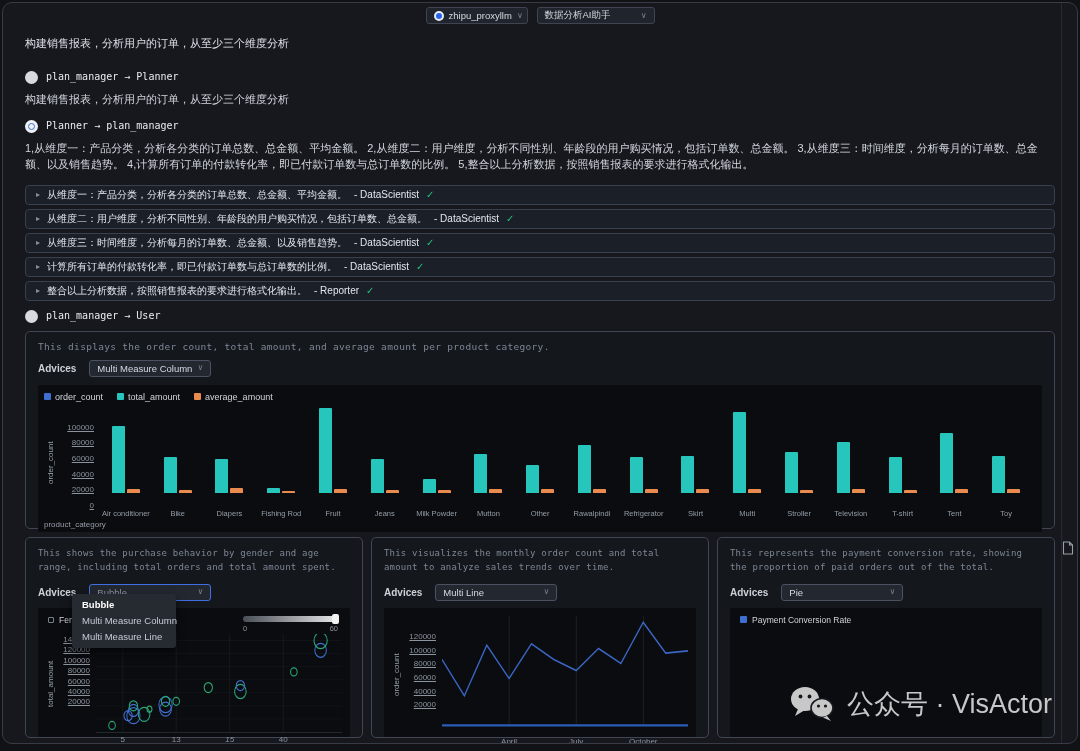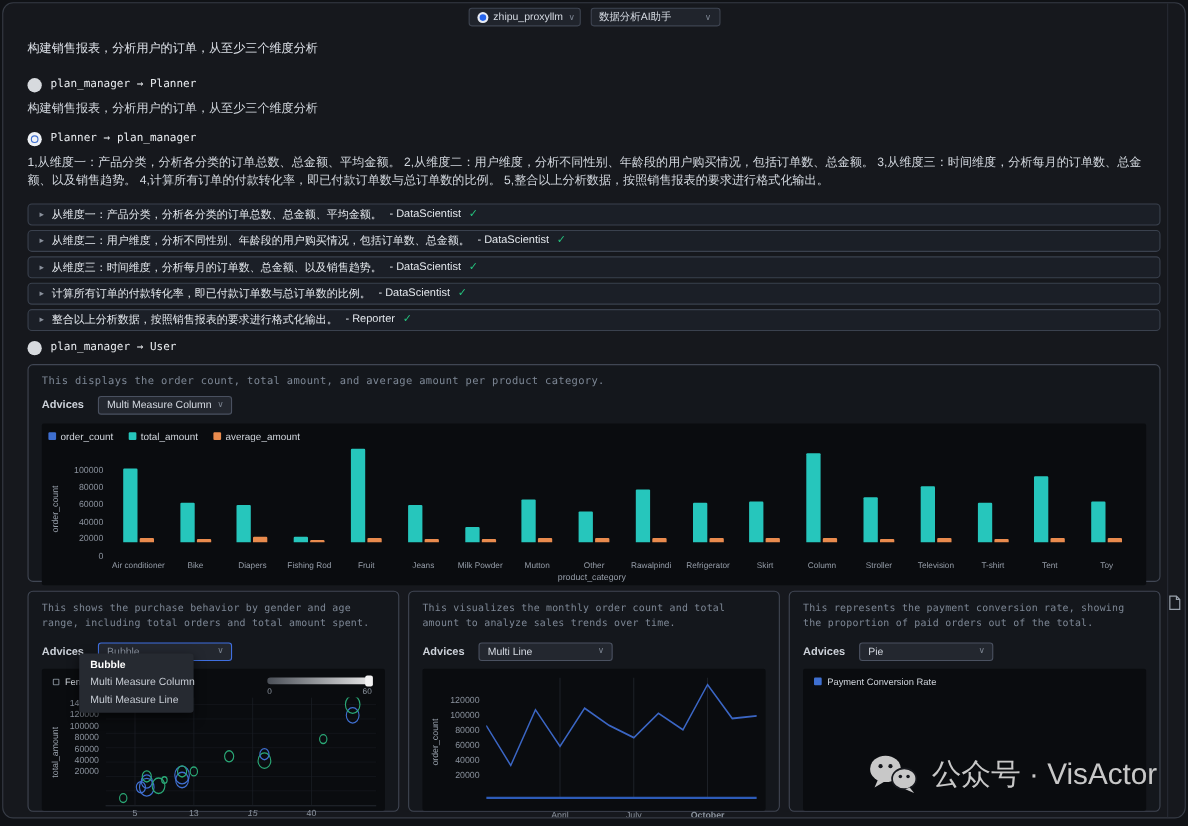--- a/index.html
+++ b/index.html
@@ -48,27 +48,27 @@
 
   .chart-box { margin-top:8px; background:#0a0c0f; border-radius:2px; padding:7px 10px 3px 6px; position:relative; }
   .legend { display:flex; gap:14px; align-items:center; }
   .legend-item { display:flex; align-items:center; gap:4px; font-size:9px; color:#d0d5dc; }
   .legend-sq { width:7px; height:7px; border-radius:1px; }
 
   .plot-wrap { display:flex; margin-top:5px; }
   .ylabel { writing-mode:vertical-rl; transform:rotate(180deg); font-size:8px; color:#99a1ac;
             display:flex; align-items:center; justify-content:center; width:12px; }
   .yaxis { position:relative; width:44px; }
-  .ytick { position:absolute; right:6px; font-size:8px; color:#8b939e; white-space:nowrap; }
+  .ytick { position:absolute; right:6px; font-size:8px; color:#8b939e; white-space:nowrap;text-decoration:underline; }
   .plot { flex:1; display:flex; }
   .cat { flex:1; display:flex; flex-direction:column; align-items:center; min-width:0; }
   .bars { height:86px; display:flex; align-items:flex-end; gap:2px; }
   .bar { width:13px; border-radius:1px 1px 0 0; }
   .cat-label { margin-top:16px; font-size:7.5px; color:#959da8; white-space:nowrap; }
-  .xlabel { text-align:center; font-size:8px; color:#959da8; margin-top:2px; }
+  .xlabel { text-align:left; font-size:8px; color:#959da8; margin-top:2px; }
 
   
   .bottom-row { display:flex; gap:8px; margin-top:8px; }
   .bottom-row .panel { flex:1; height:201px; position:relative; }
   .desc2 { font-family:"DejaVu Sans Mono",monospace; font-size:9px; color:#7d8795; line-height:1.55; height:29px; letter-spacing:.2px; }
   .chart-box2 { margin-top:7px; background:#0a0c0f; border-radius:2px; height:129px; position:relative; }
 
   
   .menu { position:absolute; left:46px; top:56px; width:104px; background:#262a31; border-radius:3px;
           box-shadow:0 4px 10px rgba(0,0,0,.55); z-index:6; padding:3px 0; }
@@ -294,21 +294,21 @@
                   <div class="bar" style="height: 36.7455px; background: rgb(38, 198, 188);"></div>
                   <div class="bar" style="height: 4.3px; background: rgb(233, 139, 78);"></div>
                 </div>
                 <div class="cat-label">Skirt</div>
               </div>
               <div class="cat">
                 <div class="bars">
                   <div class="bar" style="height: 80.5273px; background: rgb(38, 198, 188);"></div>
                   <div class="bar" style="height: 4.3px; background: rgb(233, 139, 78);"></div>
                 </div>
-                <div class="cat-label">Column</div>
+                <div class="cat-label">Multi</div>
               </div>
               <div class="cat">
                 <div class="bars">
                   <div class="bar" style="height: 40.6545px; background: rgb(38, 198, 188);"></div>
                   <div class="bar" style="height: 2.73636px; background: rgb(233, 139, 78);"></div>
                 </div>
                 <div class="cat-label">Stroller</div>
               </div>
               <div class="cat">
                 <div class="bars">
@@ -443,21 +443,21 @@
                 <span class="ytick" style="bottom: 91.7778px;">120000</span>
               </div>
             <div class="bplot" style="border-bottom:none;">
               <svg width="100%" height="100%" preserveAspectRatio="none" viewBox="0 0 250 92">
                   <line x1="68.18181818181817" x2="68.18181818181817" y1="0" y2="86" stroke="#22262d" stroke-width="0.8"></line>
                   <line x1="136.36363636363635" x2="136.36363636363635" y1="0" y2="86" stroke="#22262d" stroke-width="0.8"></line>
                   <line x1="204.54545454545456" x2="204.54545454545456" y1="0" y2="86" stroke="#22262d" stroke-width="0.8"></line>
                   <line x1="0" x2="250" y1="86" y2="86" stroke="#2d5bb8" stroke-width="1.6"></line>
                   <polyline points="0.0,34.2 22.7,62.8 45.5,23.0 68.2,49.2 90.9,21.8 113.6,34.2 136.4,42.9 159.1,25.5 181.8,37.3 204.5,5.0 227.3,29.2 250.0,27.4" fill="none" stroke="#3b66c4" stroke-width="1.3"></polyline>
                 </svg>
-            <span class="xtick" style="left: 27.2727%; bottom: -13px;">April</span><span class="xtick" style="left: 54.5455%; bottom: -13px;">July</span><span class="xtick" style="left: 81.8182%; bottom: -13px; font-weight: bold;">October</span></div>
+            <span class="xtick" style="left: 27.2727%; bottom: -13px;">April</span><span class="xtick" style="left: 54.5455%; bottom: -13px;">July</span><span class="xtick" style="left: 81.8182%; bottom: -13px;">October</span></div>
           </div>
         </div>
       </div>
 
       <div class="panel">
         <div class="desc2">This represents the payment conversion rate, showing the proportion of paid orders out of the total.</div>
         <div class="advices-row">
           <span class="advices-label">Advices</span>
           <div class="select chart-sel">
             <span>Pie</span>

